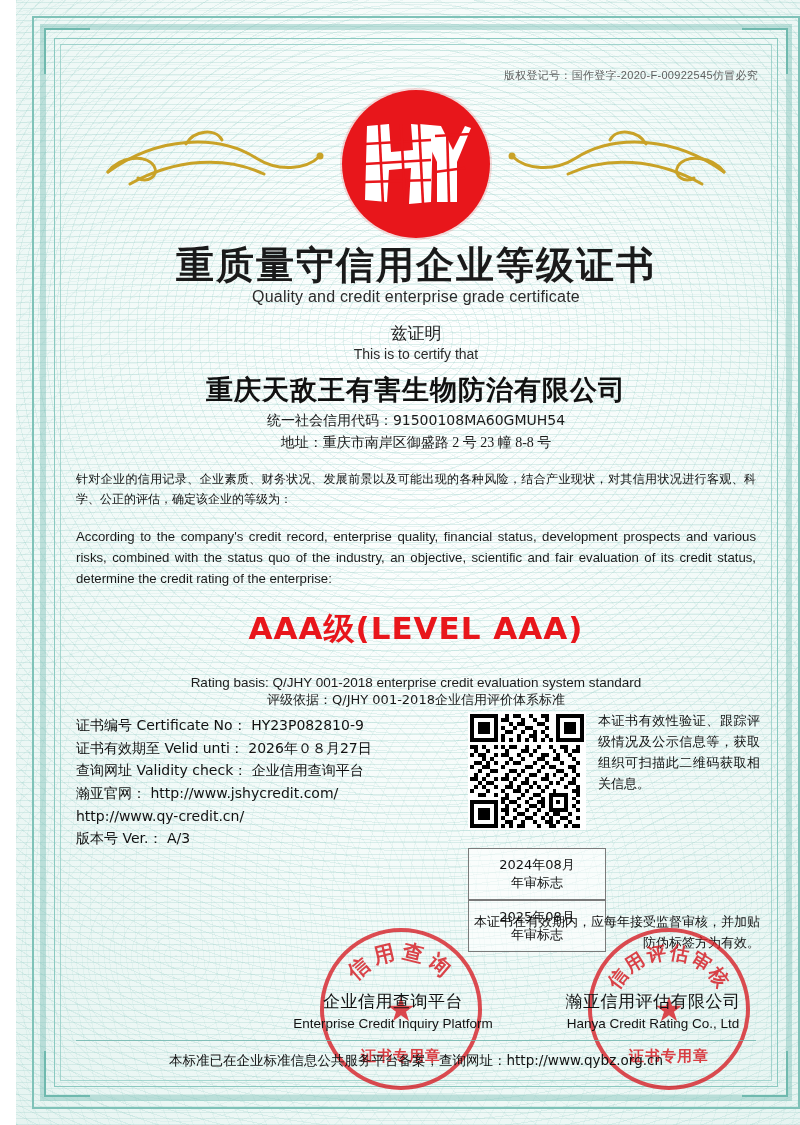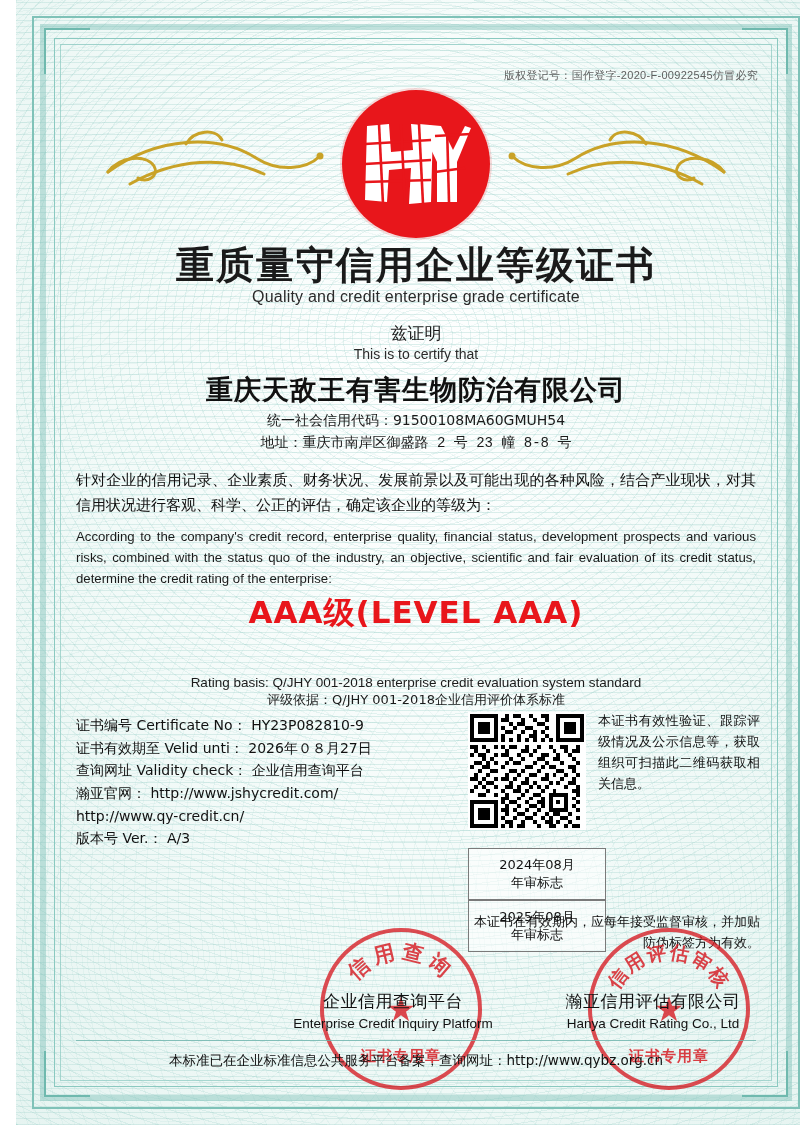--- a/index.html
+++ b/index.html
@@ -189,48 +189,48 @@
     color: #1a1a1a;
     font-family: "DejaVu Sans", "Liberation Sans", sans-serif;
   }
   .company-addr {
     position: absolute;
     top: 382px;
     width: 100%;
     text-align: center;
     font-size: 14px;
     color: #1a1a1a;
-    font-family: Liberation Mono, monospace;
+    font-family: Liberation Serif, serif;
   }
 
   .body-cn {
     position: absolute;
     top: 418px;
     left: 8px;
     width: 680px;
-    font-size: 15px;
+    font-size: 12px;
     line-height: 1.65;
     color: #111;
     text-align: justify;
-    font-family: Liberation Mono, monospace;
+    font-family: Liberation Sans, sans-serif;
   }
   .body-en {
     position: absolute;
     top: 474px;
     left: 8px;
     width: 680px;
     font-size: 13.2px;
     line-height: 1.6;
     color: #1a1a1a;
     text-align: justify;
   }
 
   .level {
     position: absolute;
-    top: 540px;
+    top: 556px;
     width: 100%;
     text-align: center;
     font-size: 31px;
     font-weight: bold;
     color: #e8161b;
     letter-spacing: 1px;
     font-family: "DejaVu Sans", "Liberation Sans", sans-serif;
   }
 
   .basis-cn {

